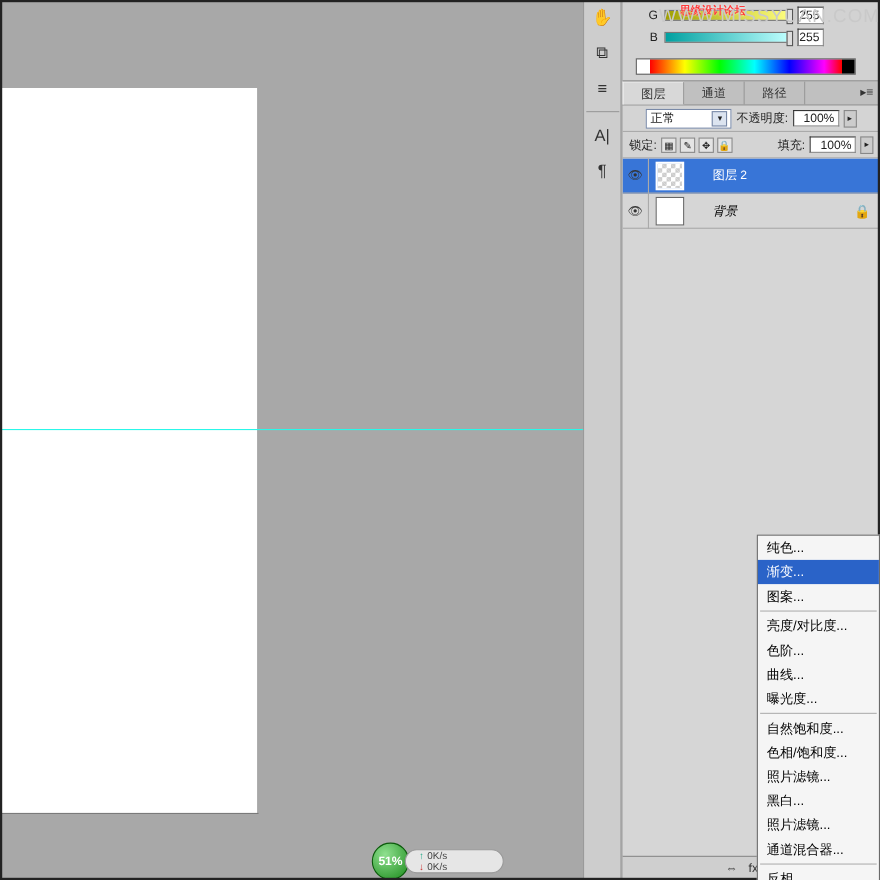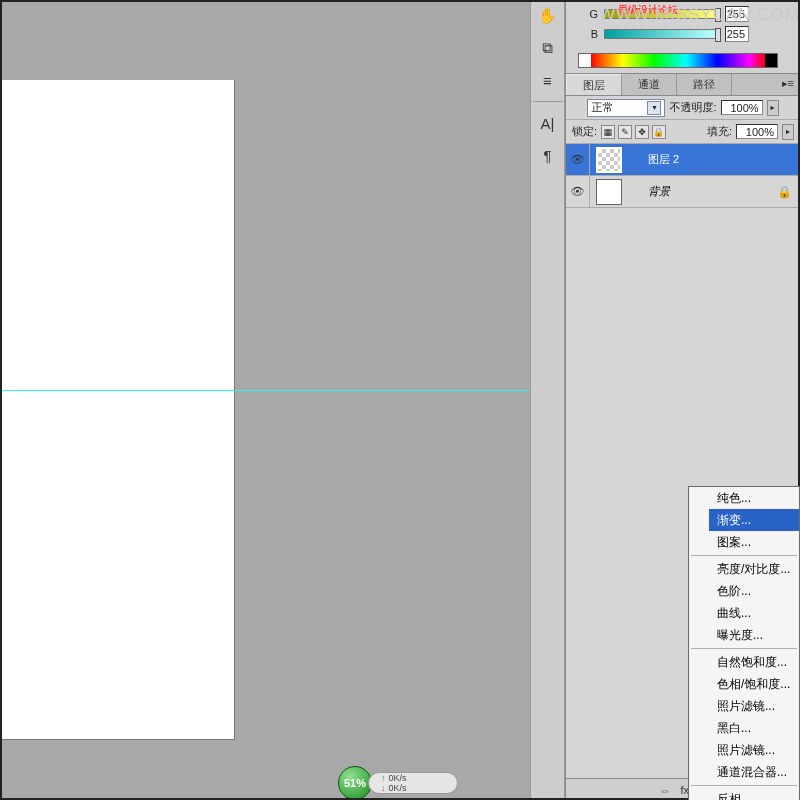--- a/index.html
+++ b/index.html
@@ -273,21 +273,20 @@
   border: 1px solid #6a6a6a;
   box-shadow: 2px 2px 3px rgba(0,0,0,.25);
   font-size: 12px;
   color: #000;
   z-index: 50;
 }
 .context-menu .mi {
   padding: 3px 8px;
   white-space: nowrap;
   line-height: 16px;
-  margin-left: 20px;
 }
 .context-menu .mi.hi {
   background: #2a63c8;
   color: #fff;
 }
 .context-menu .sep {
   height: 1px;
   background: #b0b0b0;
   margin: 2px 2px;
 }

